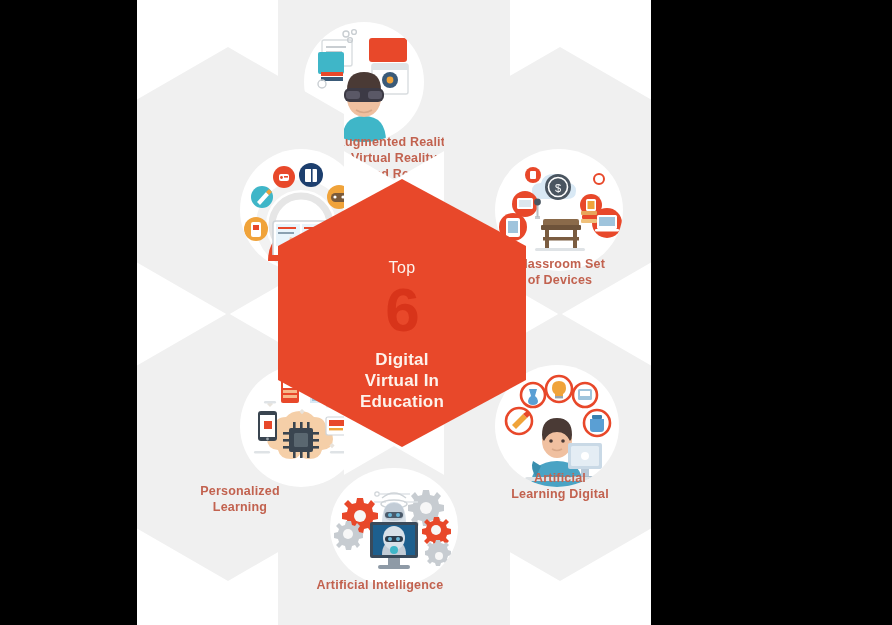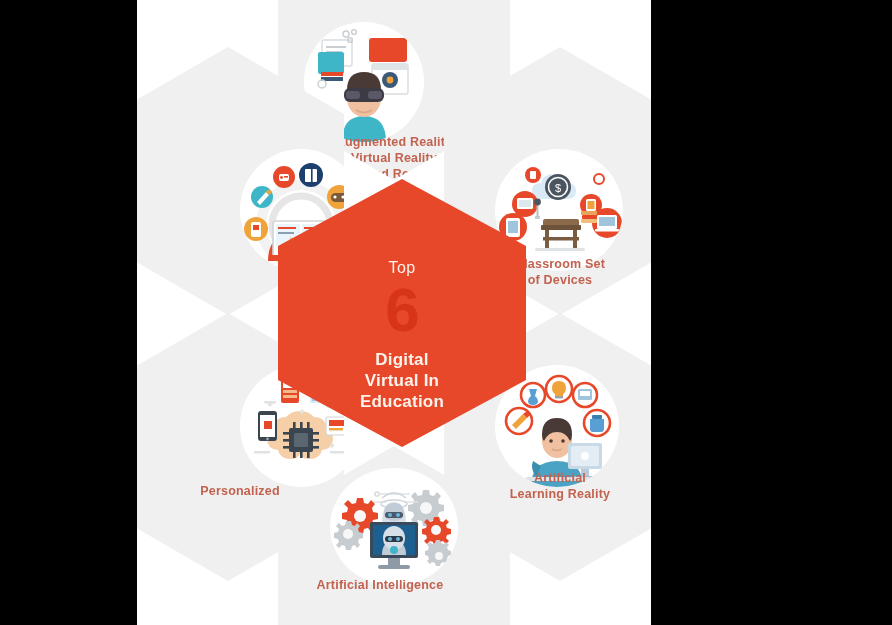--- a/index.html
+++ b/index.html
@@ -213,20 +213,21 @@
           <path d="M62 44 l2.6 2.6 l-2.6 2.6 l-2.6-2.6z" fill="#e8e3dc"></path>
           <path d="M92 78 l2.6 2.6 l-2.6 2.6 l-2.6-2.6z" fill="#e8e3dc"></path>
           <rect x="14" y="86" width="16" height="2.4" rx="1.2" fill="#dfe3e6"></rect>
           <rect x="90" y="86" width="16" height="2.4" rx="1.2" fill="#dfe3e6"></rect>
           <rect x="24" y="36" width="12" height="2.4" rx="1.2" fill="#dfe3e6"></rect>
           <rect x="86" y="40" width="14" height="2.4" rx="1.2" fill="#dfe3e6"></rect>
         </svg>
       </div>
       <div class="hexlabel" style="position:absolute;left:12px;top:157px;width:232px;margin-top:13px;">
         <div>Personalized</div>
+        <div>Learning</div>
       </div>
     </div>
 
     <div class="hex grey" style="left:307px;top:313px;width:232px;height:268px;">
       <div class="plate" style="left:51px;top:52px;width:124px;height:122px;">
         <svg viewBox="0 0 124 122">
           <circle cx="38" cy="30" r="12" fill="#ffffff" stroke="#e8482a" stroke-width="2.6"></circle>
           <path d="M34 24 h8 l-2 7 q3 2 3 5 q0 4-5 4 q-5 0-5-4 q0-3 3-5z" fill="#5a9fd4"></path>
           <circle cx="64" cy="24" r="13" fill="#ffffff" stroke="#e8482a" stroke-width="2.6"></circle>
           <path d="M64 16 q7 0 7 7 q0 4-3 6 v3 h-8 v-3 q-3-2-3-6 q0-7 7-7z" fill="#f0a33a"></path>
@@ -250,21 +251,21 @@
           <rect x="73" y="78" width="34" height="26" rx="2" fill="#c9d9e6"></rect>
           <rect x="76" y="81" width="28" height="20" rx="1.5" fill="#e4edf4"></rect>
           <circle cx="90" cy="91" r="4" fill="#ffffff"></circle>
           <rect x="86" y="104" width="8" height="7" fill="#b8c9d8"></rect>
           <rect x="78" y="111" width="24" height="3.4" rx="1.5" fill="#a8bccc"></rect>
           <rect x="30" y="112" width="76" height="4" rx="2" fill="#dfe3e6"></rect>
         </svg>
       </div>
       <div class="hexlabel" style="position:absolute;left:0;top:157px;width:232px;">
         <div>Artificial</div>
-        <div>Learning Reality</div>
+        <div>Learning Digital</div>
       </div>
     </div>
 
     <div class="hex grey" style="left:141px;top:446px;width:232px;height:268px;">
       <div class="plate" style="left:52px;top:22px;width:128px;height:118px;">
         <svg viewBox="0 0 128 118">
           <g fill="#e8482a">
             <path d="M22 36 l4-1 l1-5 l6 0 l1 5 l4 1 l3-4 l4 4 l-3 4 l1 4 l5 1 l0 6 l-5 1 l-1 4 l3 4 l-4 4 l-3-4 l-4 1 l-1 5 l-6 0 l-1-5 l-4-1 l-4 4 l-4-4 l4-4 l-1-4 l-5-1 l0-6 l5-1 l1-4 l-4-4 l4-4z"></path>
           </g>
           <circle cx="30" cy="48" r="6" fill="#f7f7f7"></circle>

